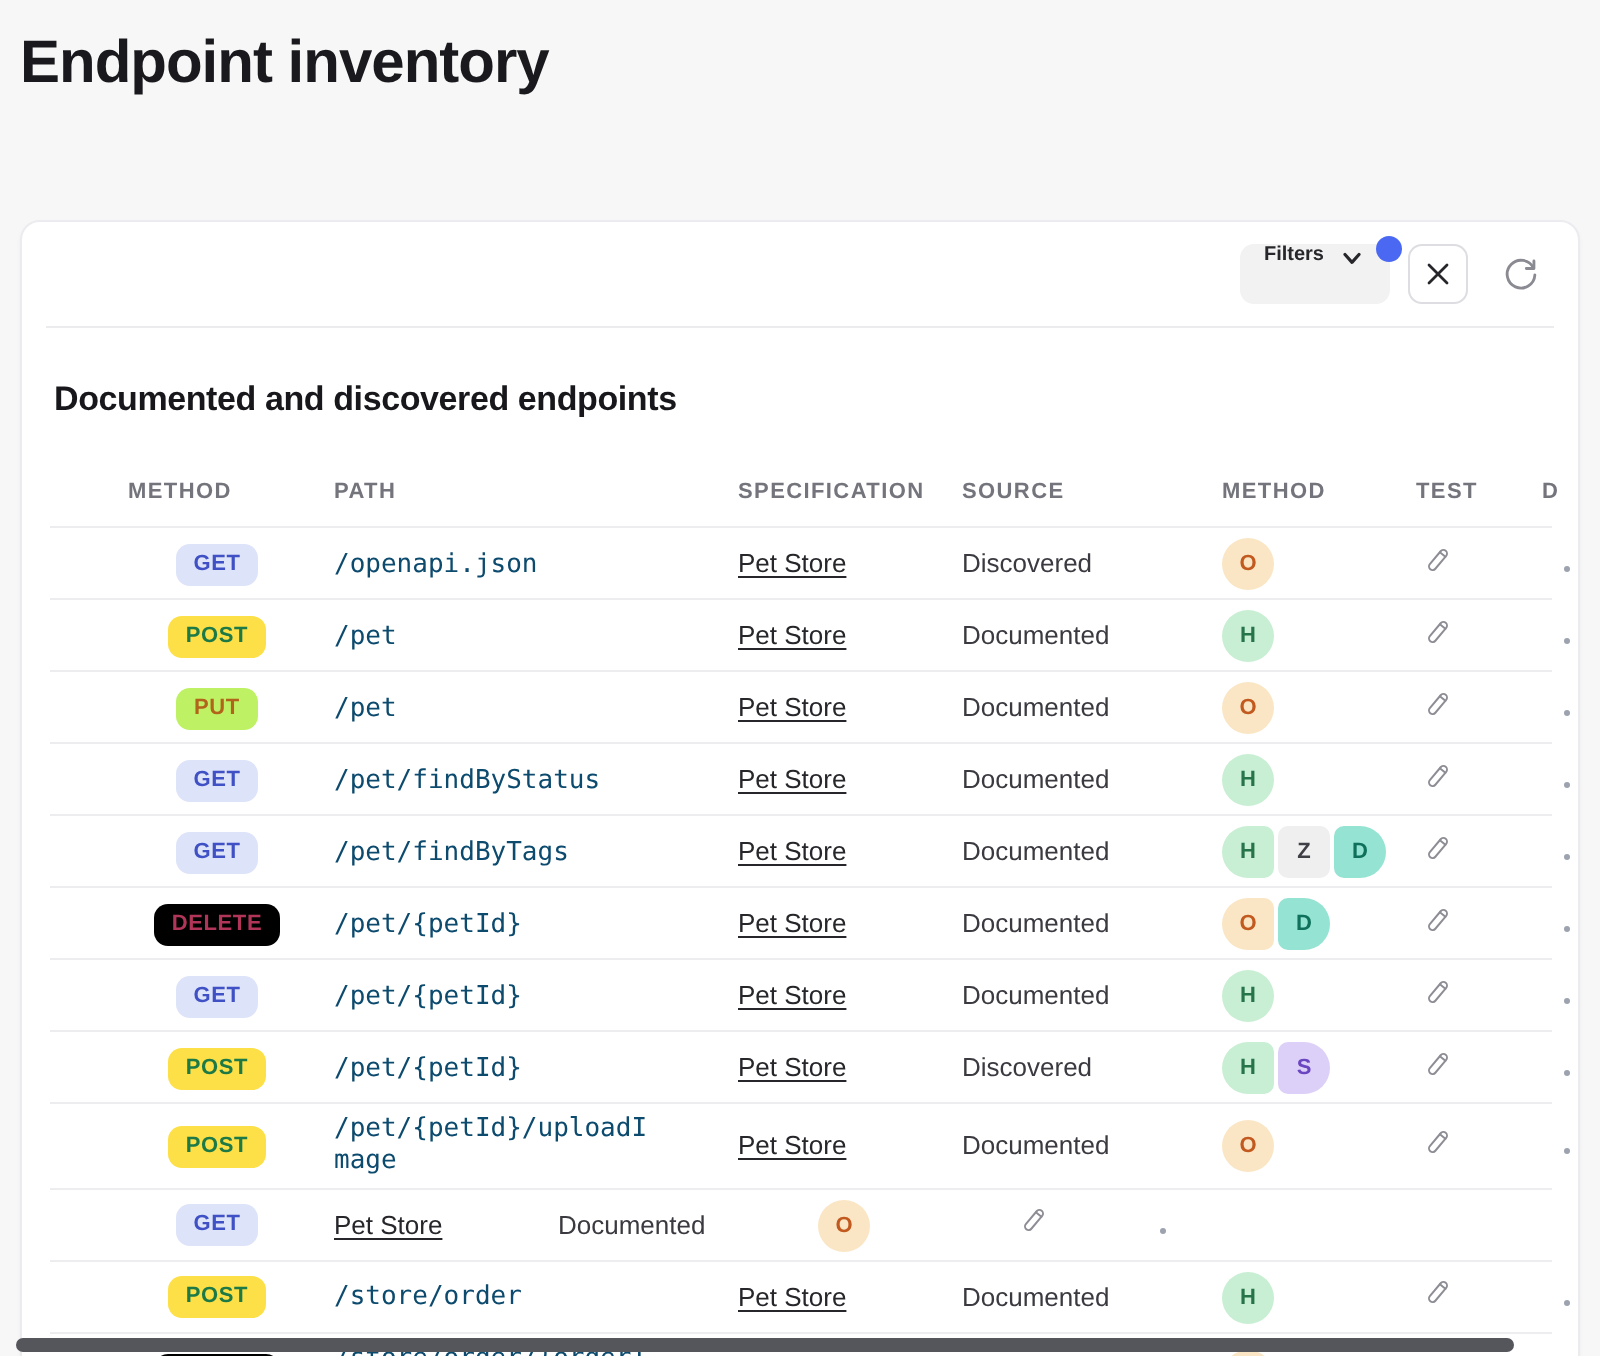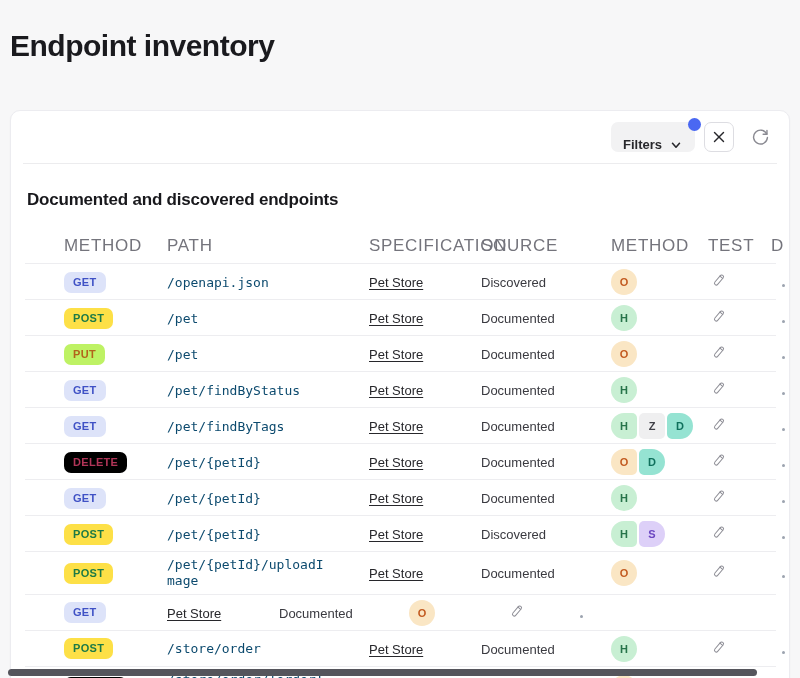--- a/index.html
+++ b/index.html
@@ -2,38 +2,38 @@
 <html><head>
 <meta charset="utf-8">
 <style>
   * { margin:0; padding:0; box-sizing:border-box; }
   html,body { width:800px; height:678px; overflow:hidden; }
   body {
     font-family:"Liberation Sans", sans-serif;
     background:#f7f7f8;
     color:#1b1b1f;
   }
-  .page { position:relative; width:800px; height:678px; padding:28px 0 0 10px; }
+  .page { position:relative; width:800px; height:678px; padding:14px 0 0 10px; }
 
   
   .page-title { font-size:30px; font-weight:700; letter-spacing:-0.5px; color:#1a1a1e; line-height:36px; }
   .page-subtitle { font-size:15px; color:#7c7c85; line-height:20px; margin-top:4px; }
 
   
   .card {
     position:absolute; left:10px; top:110px; width:780px; height:600px;
     background:#ffffff; border:1px solid #ececf0; border-radius:10px 10px 0 0;
     box-shadow:0 1px 2px rgba(0,0,0,0.04);
     overflow:hidden;
   }
   .toolbar { height:52px; display:flex; align-items:center; justify-content:flex-end; gap:9px; padding:0 16px; }
   .filters-btn {
-    position:relative; display:inline-flex; align-items:flex-end; gap:7px;
+    position:relative; display:inline-flex; align-items:flex-start; gap:7px;
     height:30px; padding:0 12px; background:#f2f2f3; border:none; border-radius:7px;
-    font-family:inherit; font-size:13px; font-weight:600; color:#27272b; cursor:pointer;
+    font-family:inherit; font-size:10px; font-weight:600; color:#27272b; cursor:pointer;
   }
   .filters-dot { position:absolute; top:-4px; right:-6px; width:13px; height:13px; border-radius:50%; background:#4a68f2; }
   .icon-btn {
     width:30px; height:30px; display:inline-flex; align-items:center; justify-content:center;
     background:#fff; border:1px solid #dddde2; border-radius:7px; cursor:pointer;
   }
   .ghost-btn { width:26px; height:26px; display:inline-flex; align-items:center; justify-content:center; background:transparent; border:none; cursor:pointer; margin-left:4px; }
   .toolbar-divider { height:1px; background:#ececee; margin:0 12px; }
 
   .section-title { font-size:17px; font-weight:700; color:#18181c; margin:26px 16px 0 16px; letter-spacing:-0.2px; }
@@ -42,23 +42,23 @@
   .table { margin:24px 0 0 14px; width:752px; }
   .tr, .thead { display:flex; align-items:center; position:relative; }
   .thead { height:24px; margin-bottom:0; }
   .thead::after, .tr::after {
     content:""; position:absolute; left:0; bottom:0; width:751px; height:1px; background:#ededf0;
   }
   .thead::after { bottom:-6px; }
   .tbody .tr { min-height:36px; padding:5px 0; }
   .tbody { margin-top:6px; }
   .td, .th { flex-shrink:0; }
-  .th { font-size:17px; font-weight:400; color:#74747c; letter-spacing:0.7px; }
+  .th { font-size:11px; font-weight:700; color:#74747c; letter-spacing:0.7px; }
   .c-method { width:128px; padding-left:39px; }
-  .td.c-method { display:flex; justify-content:flex-start; padding-right:0; }
+  .td.c-method { display:flex; justify-content:center; padding-right:0; }
   .c-method { margin-right:14px; }
   .c-path   { width:194px; margin-right:8px; }
   .c-spec   { width:104px; margin-right:8px; }
   .c-source { width:122px; margin-right:8px; }
   .c-posture{ width:89px;  margin-right:8px; display:flex; align-items:center; }
   .c-test   { width:55px;  margin-right:8px; }
   .c-d      { width:30px; }
 
   .method-badge {
     display:inline-block; padding:5px 9px; border-radius:7px;

